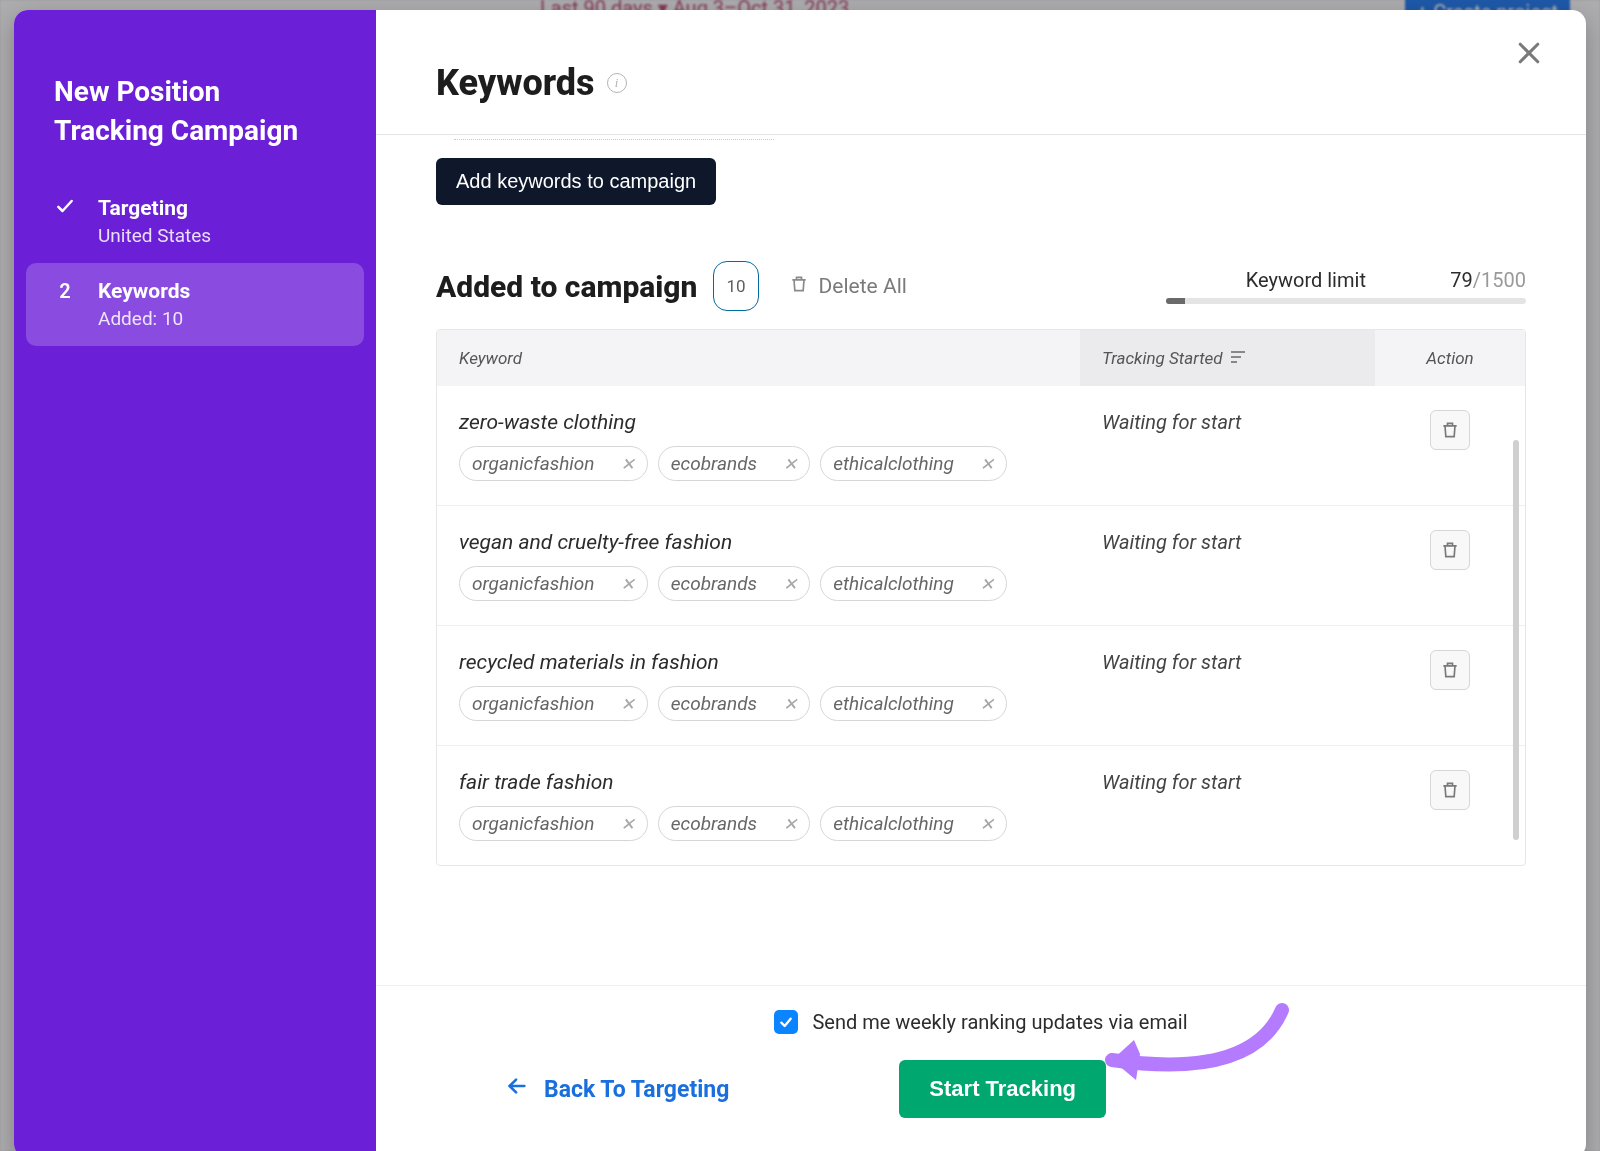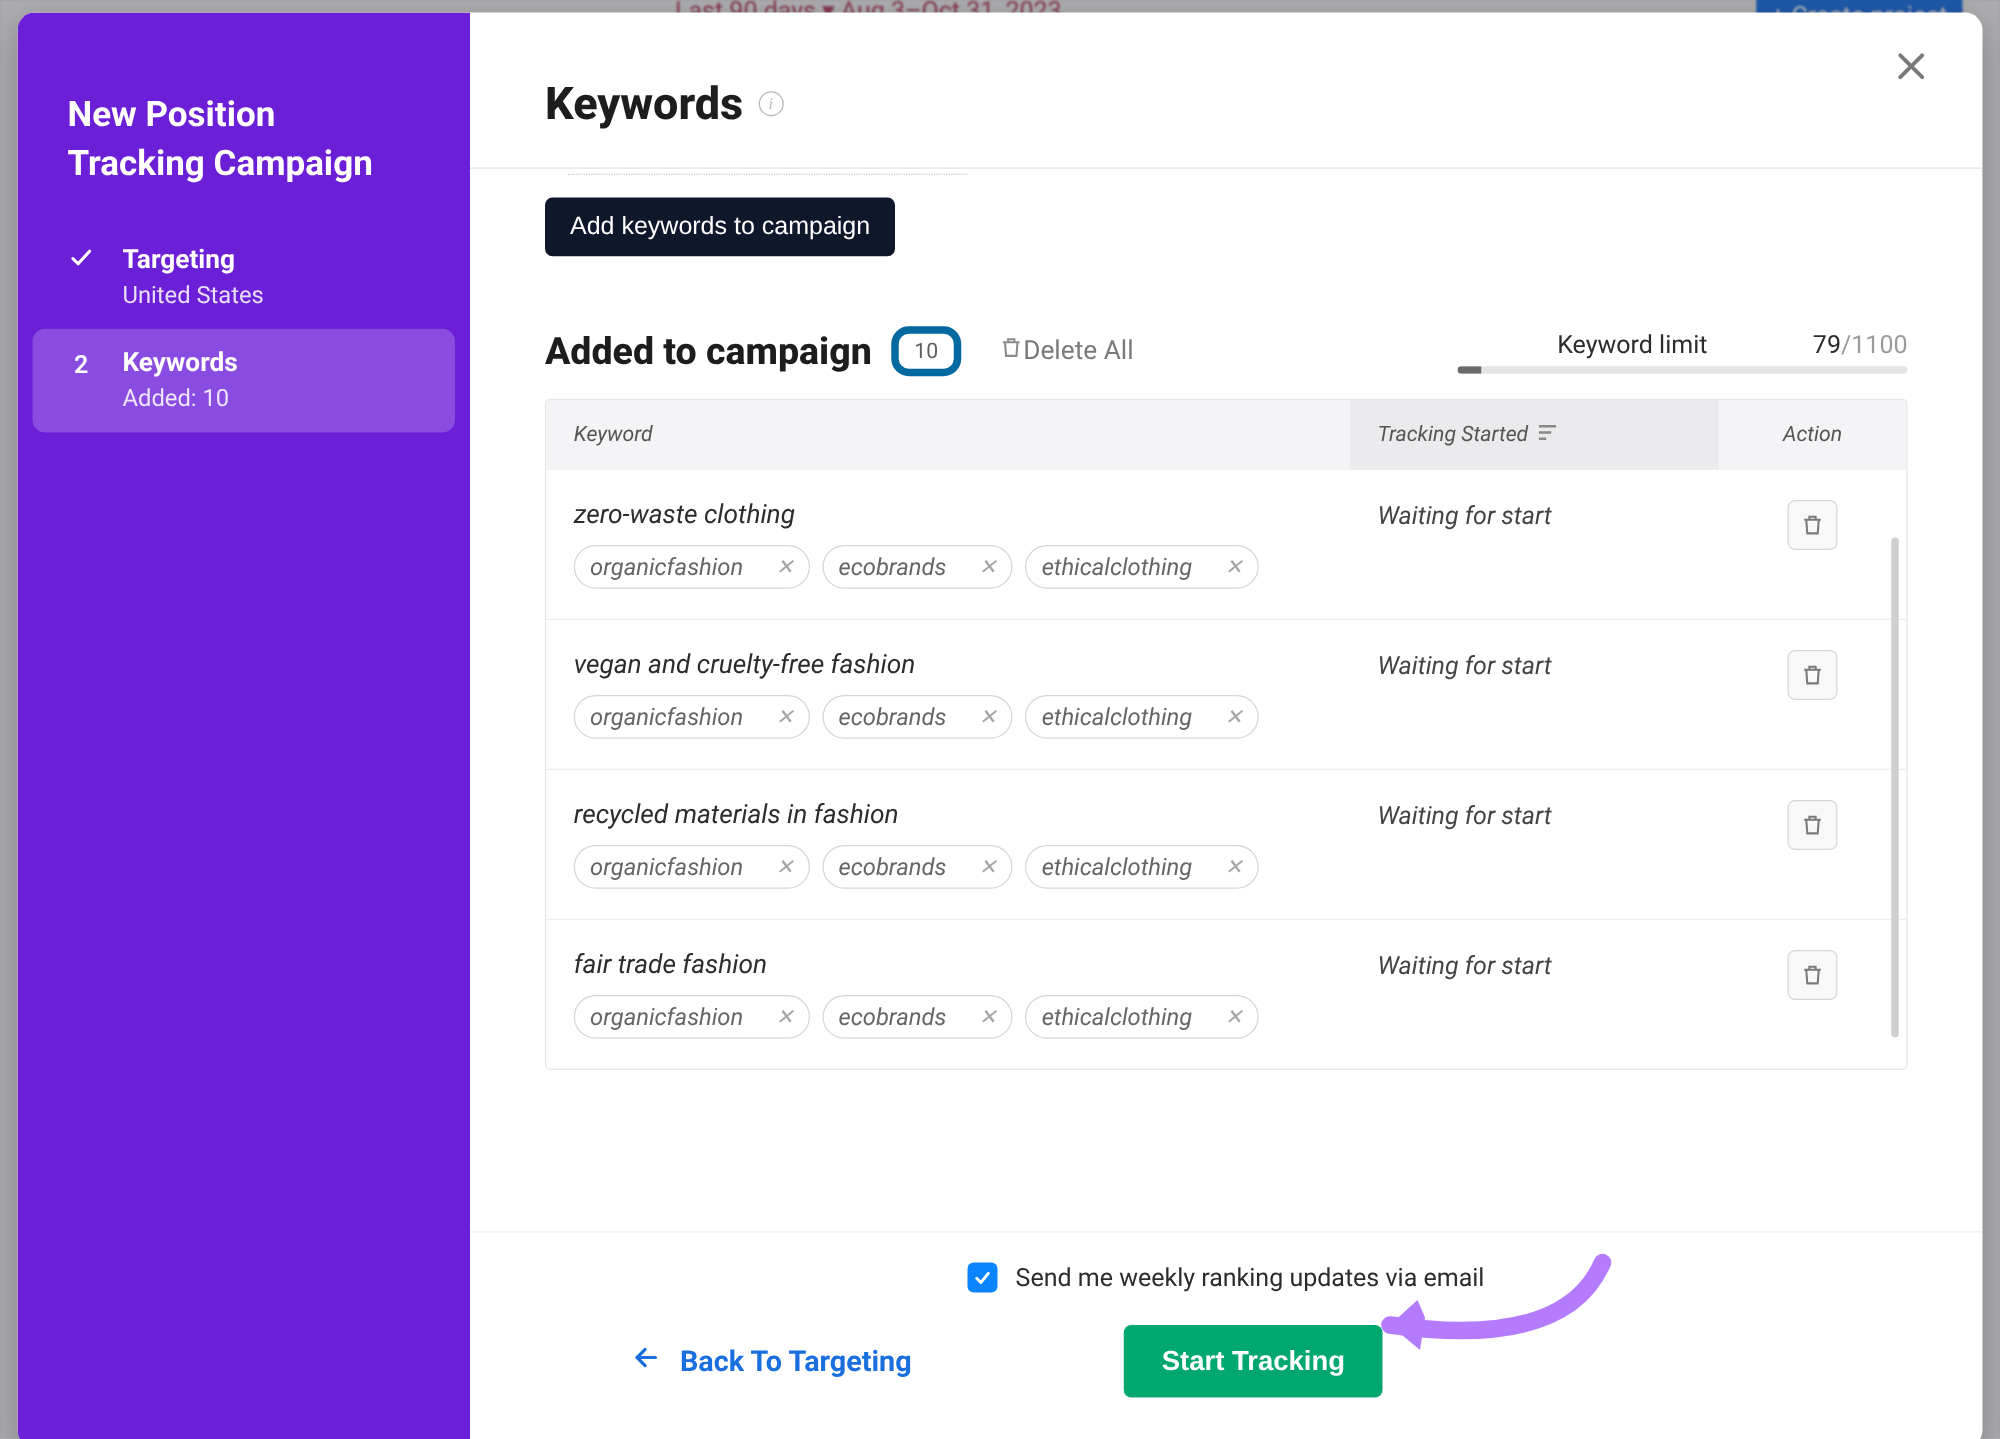--- a/index.html
+++ b/index.html
@@ -162,29 +162,30 @@
     align-items: center;
     gap: 16px;
   }
   .section-title {
     font-size: 30px;
     font-weight: 800;
     color: #1d1d1d;
   }
   .count-pill {
     background: #fff;
-    border: 6px solid #0369a1;
+    border: 1px solid #0369a1;
     border-radius: 14px;
-    padding: 4px 12px;
+    padding: 14px 12px;
     font-size: 17px;
     color: #606060;
   }
   .delete-all {
     display: flex;
     align-items: center;
+    gap: 10px;
     color: #7a7a7a;
     font-size: 21px;
     cursor: pointer;
     margin-left: 14px;
   }
   .trash-icon svg { width: 20px; height: 20px; }
   .limit-block {
     text-align: right;
   }
   .limit-text {
@@ -381,21 +382,21 @@
                   <path d="M4 7h16M9 7V4h6v3M6 7l1 13h10l1-13"></path>
                 </svg>
             </span>
             <span>Delete All</span>
           </span>
         </div>
         <div class="limit-block">
           <div class="limit-text">
             <span>Keyword limit</span>
             &nbsp;&nbsp;&nbsp;&nbsp;&nbsp;&nbsp;&nbsp;&nbsp;&nbsp;&nbsp;&nbsp;&nbsp;&nbsp;&nbsp;&nbsp;
-            <span class="cur">79</span><span class="max">/</span><span class="max">1100</span>
+            <span class="cur">79</span><span class="max">/</span><span class="max">1500</span>
           </div>
           <div class="limit-bar">
             <div class="limit-fill" id="limit-fill" style="width: 5.3%;"></div>
           </div>
         </div>
       </div>
 
       <div class="table">
         <div class="table-head">
           <div class="th-kw">Keyword</div>

